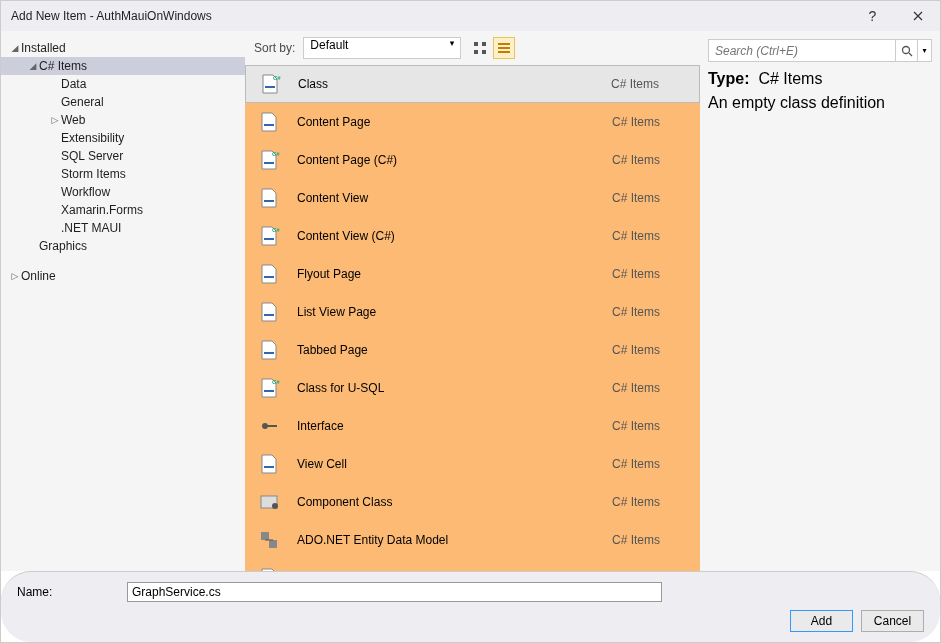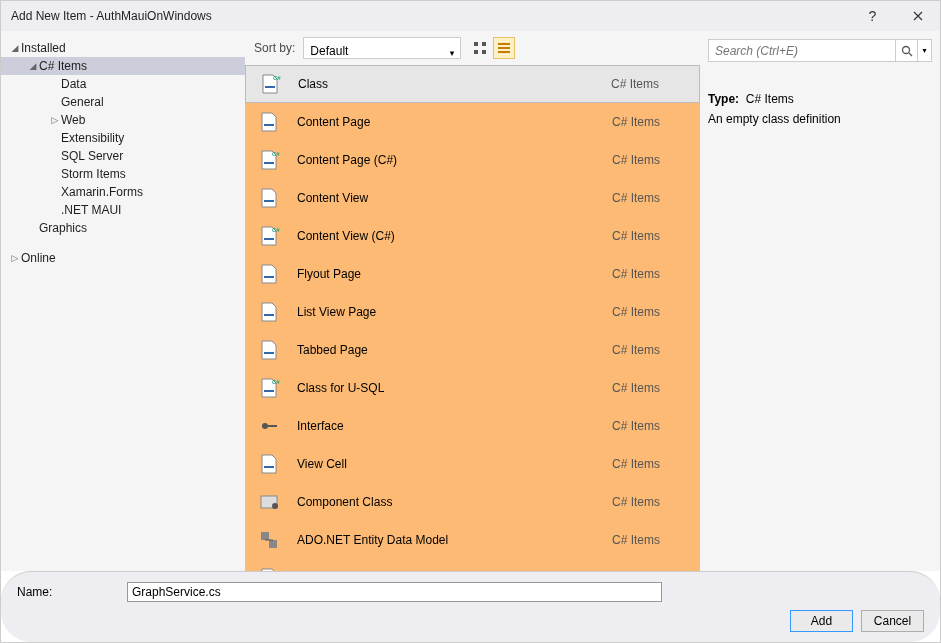--- a/index.html
+++ b/index.html
@@ -77,21 +77,21 @@
 }
 .center-toolbar {
   display: flex;
   align-items: center;
   gap: 8px;
   padding: 6px 9px;
 }
 .center-toolbar label { color: #4a4a4a; }
 .sortby-select {
   display: flex;
-  align-items: flex-end;
+  align-items: flex-start;
   justify-content: space-between;
   width: 158px;
   height: 22px;
   border: 1px solid #ccc;
   background: #fff;
   padding: 0 6px;
   font-size: 12px;
 }
 .view-toggle {
   display: flex;
@@ -175,22 +175,22 @@
 }
 .search-dd {
   width: 14px;
   border-left: 1px solid #ccc;
   display: flex;
   align-items: center;
   justify-content: center;
   font-size: 8px;
 }
 .desc-block {
-  margin-top: 30px;
-  font-size: 12px;
+  margin-top: 8px;
+  font-size: 16px;
 }
 .desc-block .type-line { margin-bottom: 6px; }
 .desc-block b { font-weight: 600; }
 
 .bottom-pane {
   background: #eeeef2;
   border-top: 1px solid #ccc;
   padding: 10px 16px;
   border-radius: 30px;
 }
@@ -275,20 +275,24 @@
           <span class="arrow"></span>
           <span>Extensibility</span>
         </div>
         <div class="tree-item level2">
           <span class="arrow"></span>
           <span>SQL Server</span>
         </div>
         <div class="tree-item level2">
           <span class="arrow"></span>
           <span>Storm Items</span>
+        </div>
+        <div class="tree-item level2">
+          <span class="arrow"></span>
+          <span>Workflow</span>
         </div>
         <div class="tree-item level2">
           <span class="arrow"></span>
           <span>Xamarin.Forms</span>
         </div>
         <div class="tree-item level2">
           <span class="arrow"></span>
           <span>.NET MAUI</span>
         </div>
       </div>

